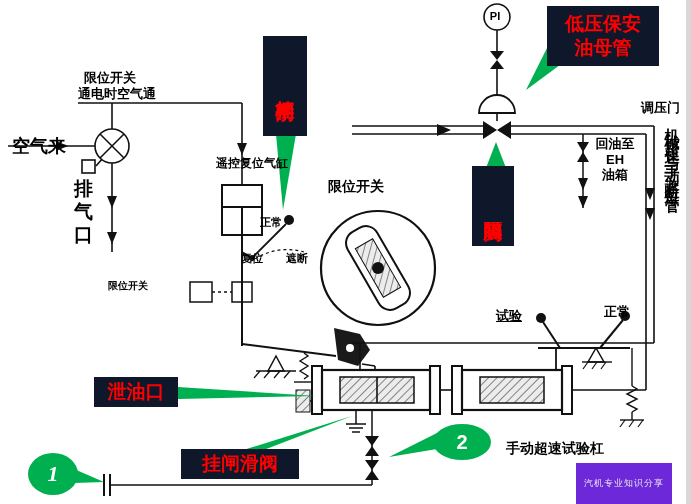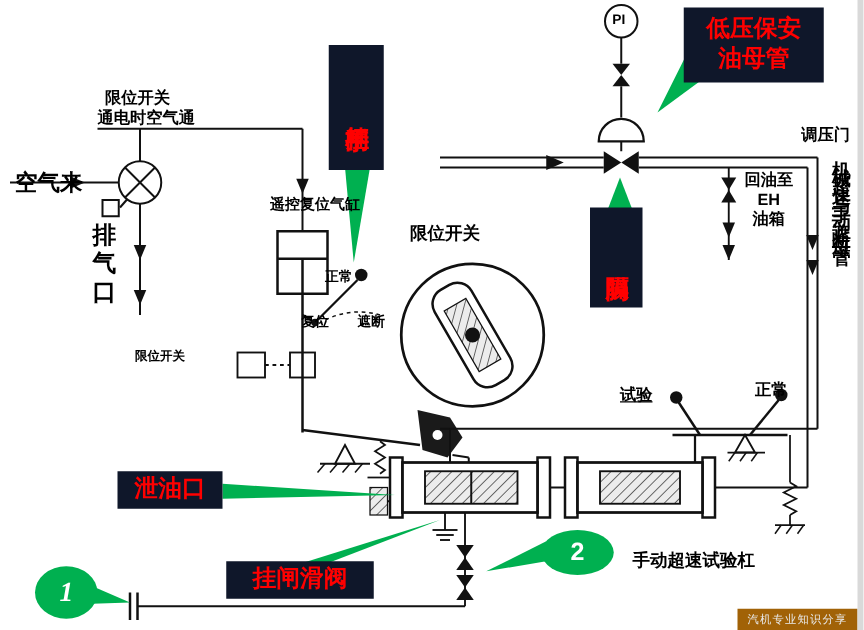--- a/index.html
+++ b/index.html
@@ -19,22 +19,22 @@
   .vtext{writing-mode:vertical-rl;text-orientation:upright;}
   .marker{
     position:absolute;background:#00B050;color:#fff;font-weight:bold;border-radius:50%;
     display:flex;align-items:center;justify-content:center;
   }
   .vheader{
     position:absolute;writing-mode:vertical-rl;text-orientation:upright;
     color:#000;font-weight:bold;letter-spacing:7px;
   }
   .watermark{
-    position:absolute;right:5px;bottom:0;background:#a16207;color:#e8e8e8;
-    font-size:9px;padding:2px 8px;letter-spacing:1px;
+    position:absolute;right:19px;bottom:0;background:#6d28d9;color:#e8e8e8;
+    font-size:9px;padding:14px 8px;letter-spacing:1px;
   }
   .edge{position:absolute;right:0;top:0;width:5px;height:100%;background:#d9d9d9;}
 </style>
 </head>
 <body>
 
 <div id="stage">
 
   <svg id="linework" viewBox="0 0 691 504" xmlns="http://www.w3.org/2000/svg">
     <defs>

